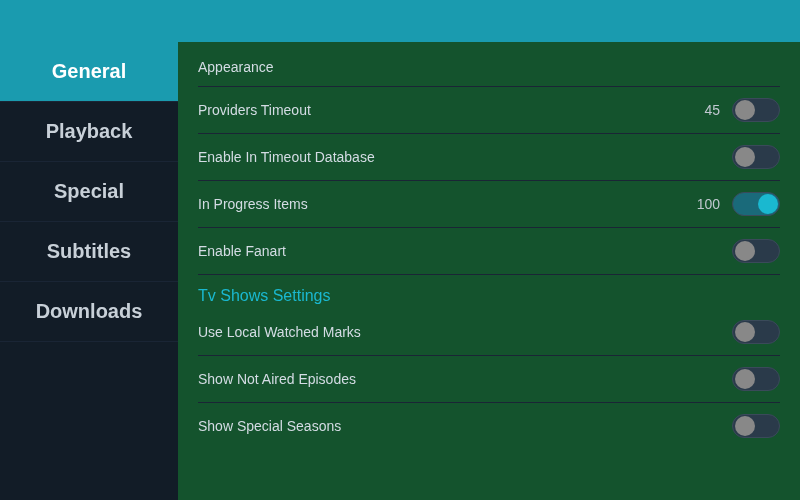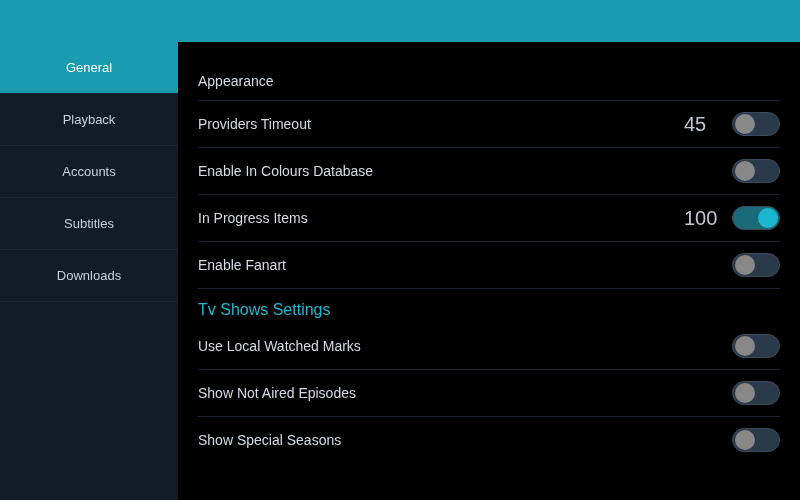--- a/index.html
+++ b/index.html
@@ -34,38 +34,38 @@
     .sidebar {
       width: 178px;
       background: #121c27;
       flex-shrink: 0;
       display: flex;
       flex-direction: column;
     }
 
     .sidebar-item {
       padding: 18px 27px;
-      font-size: 13px;
-      font-weight: 400;
+      font-size: 20px;
+      font-weight: 700;
       color: #c8d0d8;
       cursor: pointer;
       text-align: center;
       border-bottom: 1px solid #1a2535;
     }
 
     .sidebar-item.active {
       background: #1a9baf;
       color: #fff;
     }
 
     
     .content {
       flex: 1;
-      background: #000000;
-      padding: 20px 20px;
+      background: #14532d;
+      padding: 6px 20px;
       overflow-y: auto;
     }
 
     .setting-row {
       display: flex;
       align-items: center;
       padding: 11px 0;
       border-bottom: 1px solid #1a2535;
     }
 
@@ -74,24 +74,25 @@
       gap: 24px;
     }
 
     .setting-label {
       flex: 1;
       font-size: 14px;
       color: #d4dce4;
     }
 
     .setting-value {
-      font-size: 20px;
+      font-size: 14px;
       color: #c0c8d0;
       margin-right: 12px;
       min-width: 36px;
+      text-align: right;
     }
 
     .toggle {
       width: 48px;
       height: 24px;
       border-radius: 12px;
       background: #2a3a4a;
       position: relative;
       flex-shrink: 0;
       border: 1px solid #3a4a5a;
@@ -129,39 +130,39 @@
 <div class="title-bar">
   <span class="title-bar-text"></span>
 </div>
 
 <div class="main-layout">
 
   <div class="sidebar">
 
   <div class="sidebar-item active">General</div>
       <div class="sidebar-item">Playback</div>
-      <div class="sidebar-item">Accounts</div>
+      <div class="sidebar-item">Special</div>
       <div class="sidebar-item">Subtitles</div>
       <div class="sidebar-item">Downloads</div>
     </div>
 
   <div class="content">
 
   <div class="setting-row">
         <span class="setting-label">Appearance</span>
       </div>
       <div class="setting-row">
         <span class="setting-label">Providers Timeout</span>
         <span class="setting-value">45</span>
         <div class="toggle">
           <div class="toggle-knob"></div>
         </div>
       </div>
       <div class="setting-row">
-        <span class="setting-label">Enable In Colours Database</span>
+        <span class="setting-label">Enable In Timeout Database</span>
         <div class="toggle">
           <div class="toggle-knob"></div>
         </div>
       </div>
       <div class="setting-row">
         <span class="setting-label">In Progress Items</span>
         <span class="setting-value">100</span>
         <div class="toggle on">
           <div class="toggle-knob"></div>
         </div>

